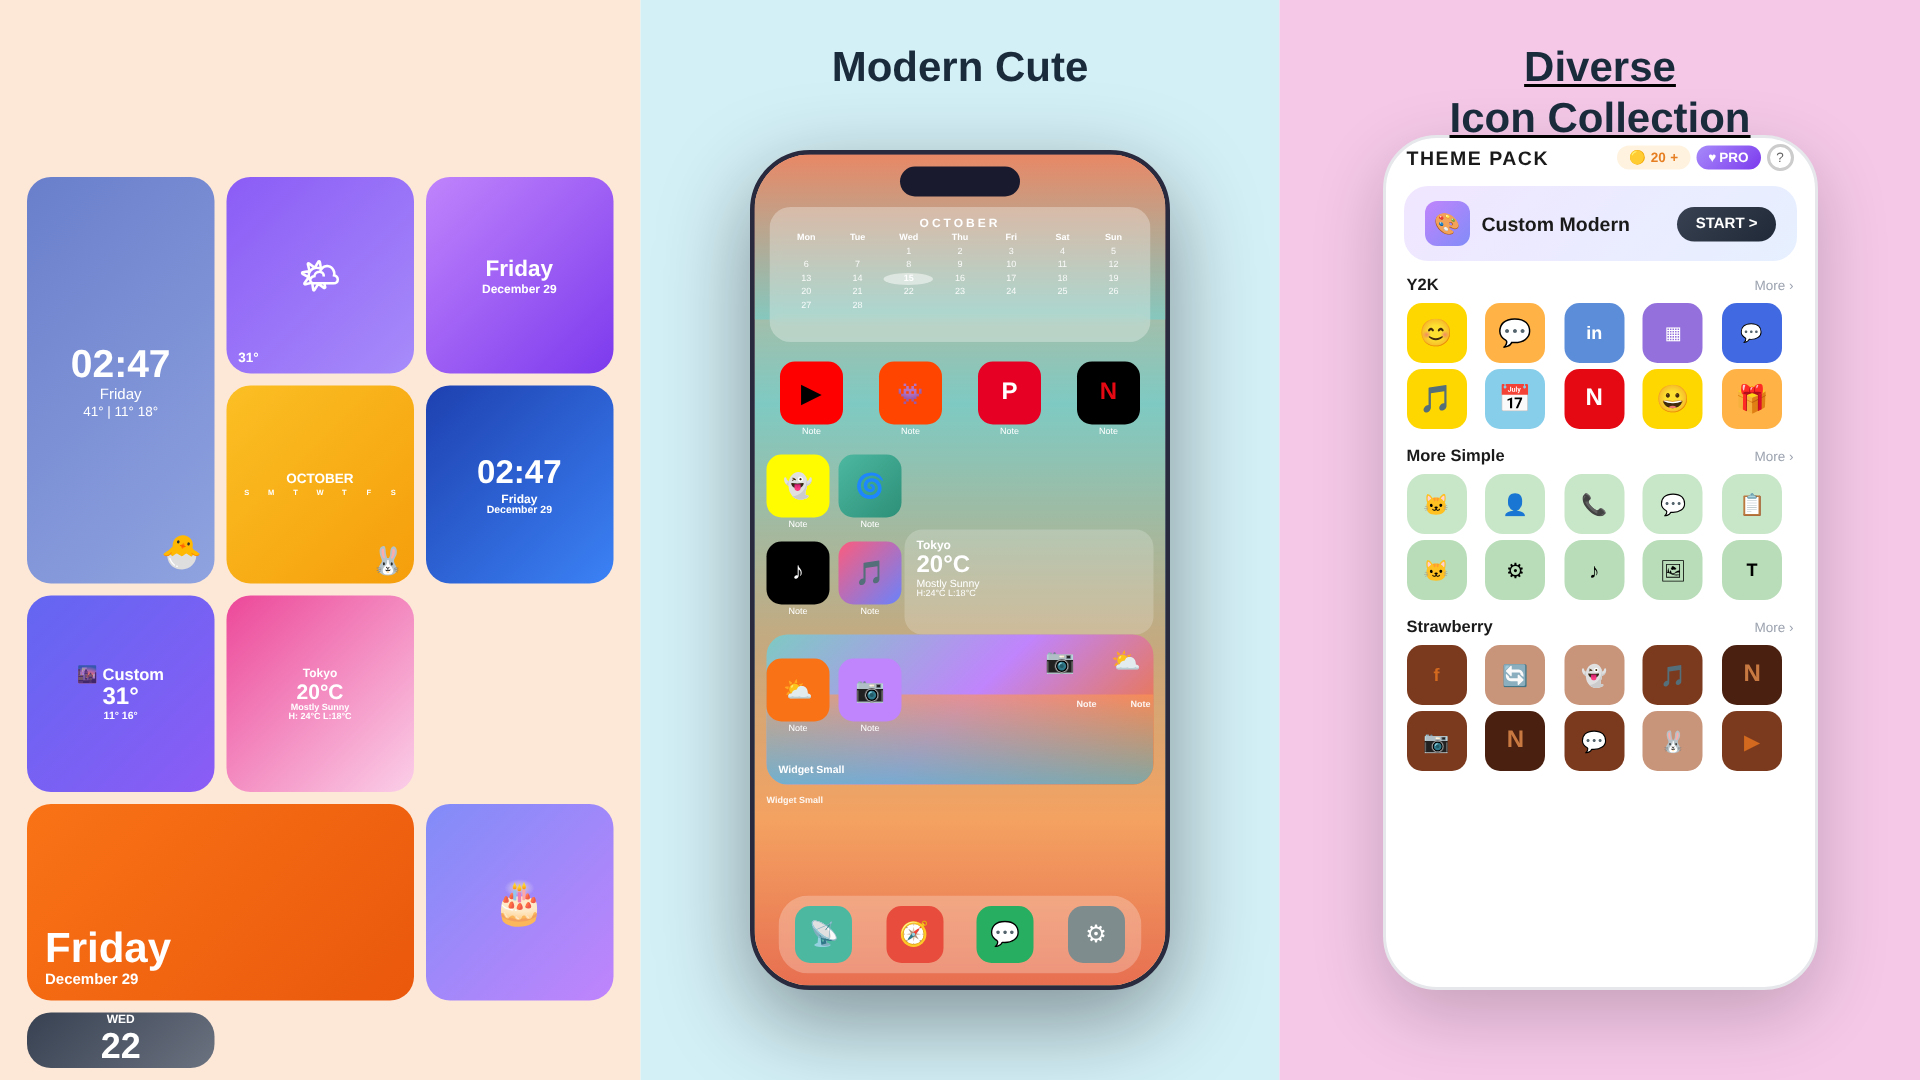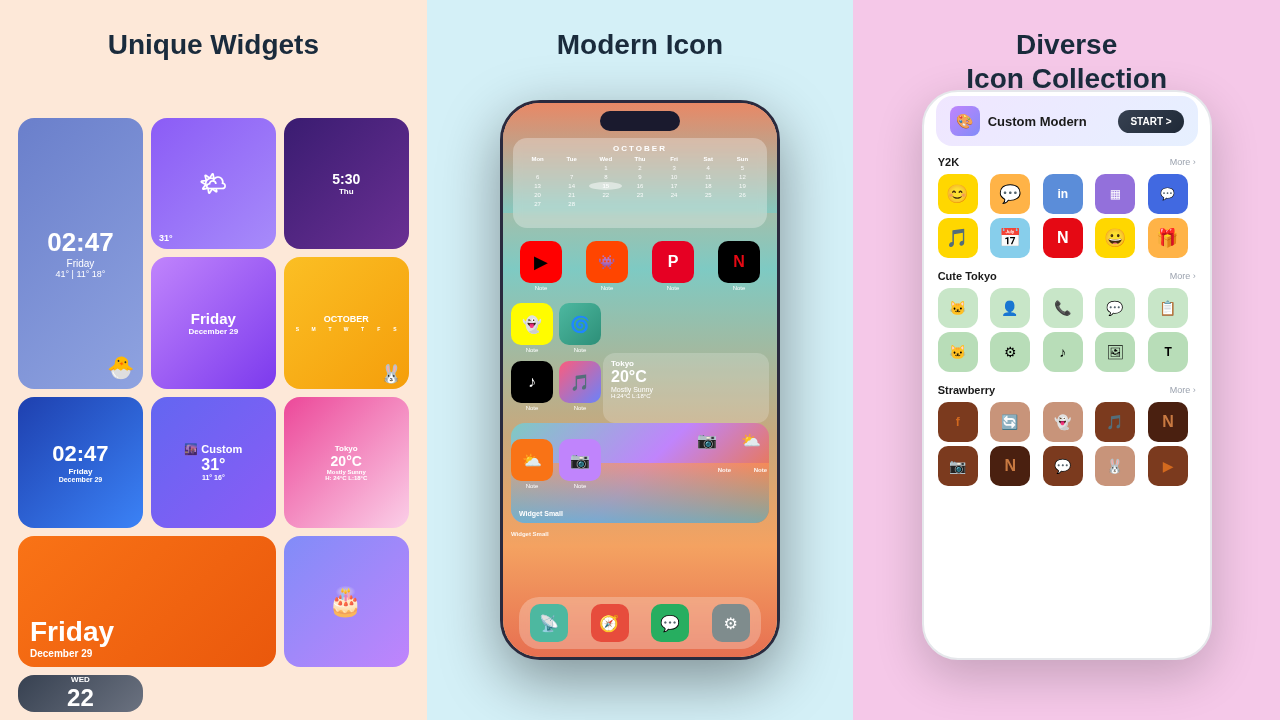--- a/index.html
+++ b/index.html
@@ -22,20 +22,21 @@
     }
 
     .panel-left {
       background: #fde8d8;
     }
     .panel-center {
       background: #d4f0f7;
     }
     .panel-right {
       background: #f5c8e8;
+      text-decoration: underline;
     }
 
     .panel-title {
       font-size: 28px;
       font-weight: 900;
       color: #1a2b3c;
       text-align: center;
       padding: 28px 20px 10px;
       line-height: 1.2;
       z-index: 2;
@@ -417,40 +418,35 @@
     .ic-y2k-6 { background: #ffd700; }
     .ic-y2k-7 { background: #87ceeb; }
     .ic-y2k-8 { background: #9370db; color: white; }
     .ic-y2k-9 { background: #ffd700; }
     .ic-y2k-10 { background: #ffb347; color: #8b4513; }
   </style>
 </head>
 <body>
 
 <div class="panel panel-left">
-  <div class="panel-title">Unique Widgets</div>
 
   <div class="widgets-grid">
 
     <div class="widget widget-time-blue widget-h2">
       <span style="font-size:26px;font-weight:900;">02:47</span>
       <span class="sub">Friday</span>
       <span class="sub" style="font-size:9px;">41° | 11° 18°</span>
       <span style="position:absolute;bottom:8px;right:8px;font-size:22px;">🐣</span>
     </div>
 
     <div class="widget widget-weather-purple" style="font-size:22px;font-weight:900;">
       🌤
       <span style="position:absolute;bottom:6px;left:8px;font-size:9px;font-weight:600;">31°</span>
     </div>
 
-    <div class="widget widget-time-dark" style="background:linear-gradient(135deg,#3a1c71,#6a3093);font-size:14px;">
-      <span>5:30</span>
-      <span style="font-size:8px;">Thu</span>
-    </div>
 
     <div class="widget" style="background:linear-gradient(135deg,#c084fc,#7c3aed);flex-direction:column;font-size:15px;font-weight:800;">
       <span>Friday</span>
       <span style="font-size:8px;">December 29</span>
     </div>
 
     <div class="widget" style="background:linear-gradient(135deg,#fbbf24,#f59e0b);flex-direction:column;font-size:9px;padding:6px;">
       <span style="font-size:9px;font-weight:700;">OCTOBER</span>
       <div style="display:grid;grid-template-columns:repeat(7,1fr);gap:1px;width:100%;margin-top:2px;">
         <span style="font-size:5px;text-align:center;">S</span>
@@ -494,21 +490,21 @@
 
     <div class="widget" style="background:linear-gradient(135deg,#374151,#6b7280);flex-direction:column;font-size:11px;">
       <span style="font-size:8px;">WED</span>
       <span style="font-size:24px;font-weight:900;">22</span>
     </div>
 
   </div>
 </div>
 
 <div class="panel panel-center">
-  <div class="panel-title">Modern Icon</div>
+  <div class="panel-title">Modern Cute</div>
 
   <div class="phone-mockup">
     <div class="phone-screen">
       <div class="phone-wallpaper"></div>
 
       <div style="position:absolute;top:0;left:0;right:0;height:110px;background:linear-gradient(180deg,#e88060 0%,#7ecac3 100%);opacity:0.8;"></div>
 
       <div class="phone-notch"></div>
 
       <div class="phone-calendar-widget">
@@ -637,20 +633,37 @@
     </div>
   </div>
 </div>
 
 <div class="panel panel-right">
   <div class="panel-title">Diverse<br>Icon Collection</div>
 
   <div class="right-phone">
 
 
+    <div class="rp-header">
+      <span class="rp-header-title">THEME PACK</span>
+      <div class="rp-header-badges">
+        <div class="badge-coins">
+          <span>🟡</span>
+          <span>20</span>
+          <span>+</span>
+        </div>
+        <div class="badge-pro">
+          <span>♥</span>
+          <span>PRO</span>
+        </div>
+        <div class="badge-help">
+          <span>?</span>
+        </div>
+      </div>
+    </div>
 
     <div class="rp-custom-icons-btn">
       <div class="rp-btn-left">
         <div class="rp-btn-icon">🎨</div>
         <span class="rp-btn-label">Custom Modern</span>
       </div>
       <div class="rp-start-btn">
         <span>START &gt;</span>
       </div>
     </div>
@@ -671,21 +684,21 @@
         <div class="rp-icon-cell ic-y2k-6" style="background:#ffd700;">🎵</div>
         <div class="rp-icon-cell ic-y2k-7" style="background:#87ceeb;">📅</div>
         <div class="rp-icon-cell ic-y2k-8" style="background:#e50914;color:white;font-size:16px;font-weight:900;">N</div>
         <div class="rp-icon-cell ic-y2k-9" style="background:#ffd700;">😀</div>
         <div class="rp-icon-cell ic-y2k-10" style="background:#ffb347;color:#8b4513;">🎁</div>
       </div>
     </div>
 
     <div class="rp-section">
       <div class="rp-section-header">
-        <span class="rp-section-title">Cute Tokyo</span>
+        <span class="rp-section-title">More Simple</span>
         <span class="rp-section-more">More ›</span>
       </div>
       <div class="rp-icon-grid">
         <div class="rp-icon-cell" style="background:#c8e6c8;border-radius:12px;font-size:14px;">🐱</div>
         <div class="rp-icon-cell" style="background:#c8e6c8;border-radius:12px;font-size:14px;">👤</div>
         <div class="rp-icon-cell" style="background:#c8e6c8;border-radius:12px;font-size:14px;">📞</div>
         <div class="rp-icon-cell" style="background:#c8e6c8;border-radius:12px;font-size:14px;">💬</div>
         <div class="rp-icon-cell" style="background:#c8e6c8;border-radius:12px;font-size:14px;">📋</div>
       </div>
       <div class="rp-icon-grid">

